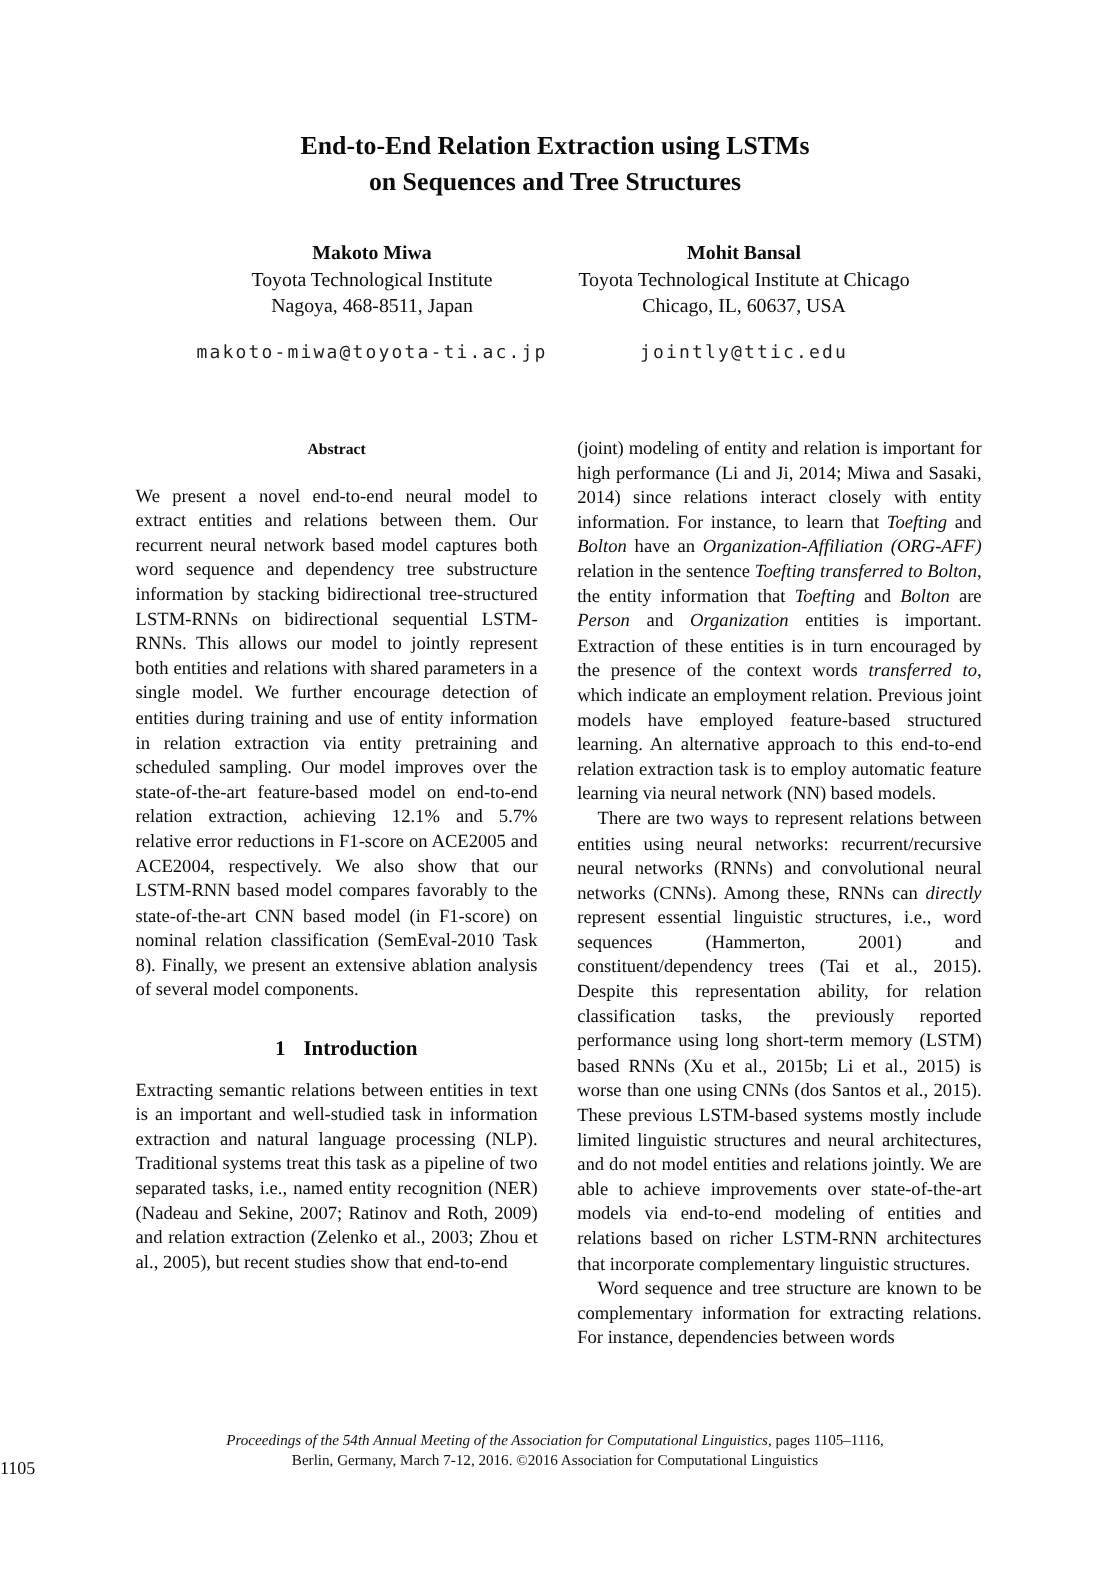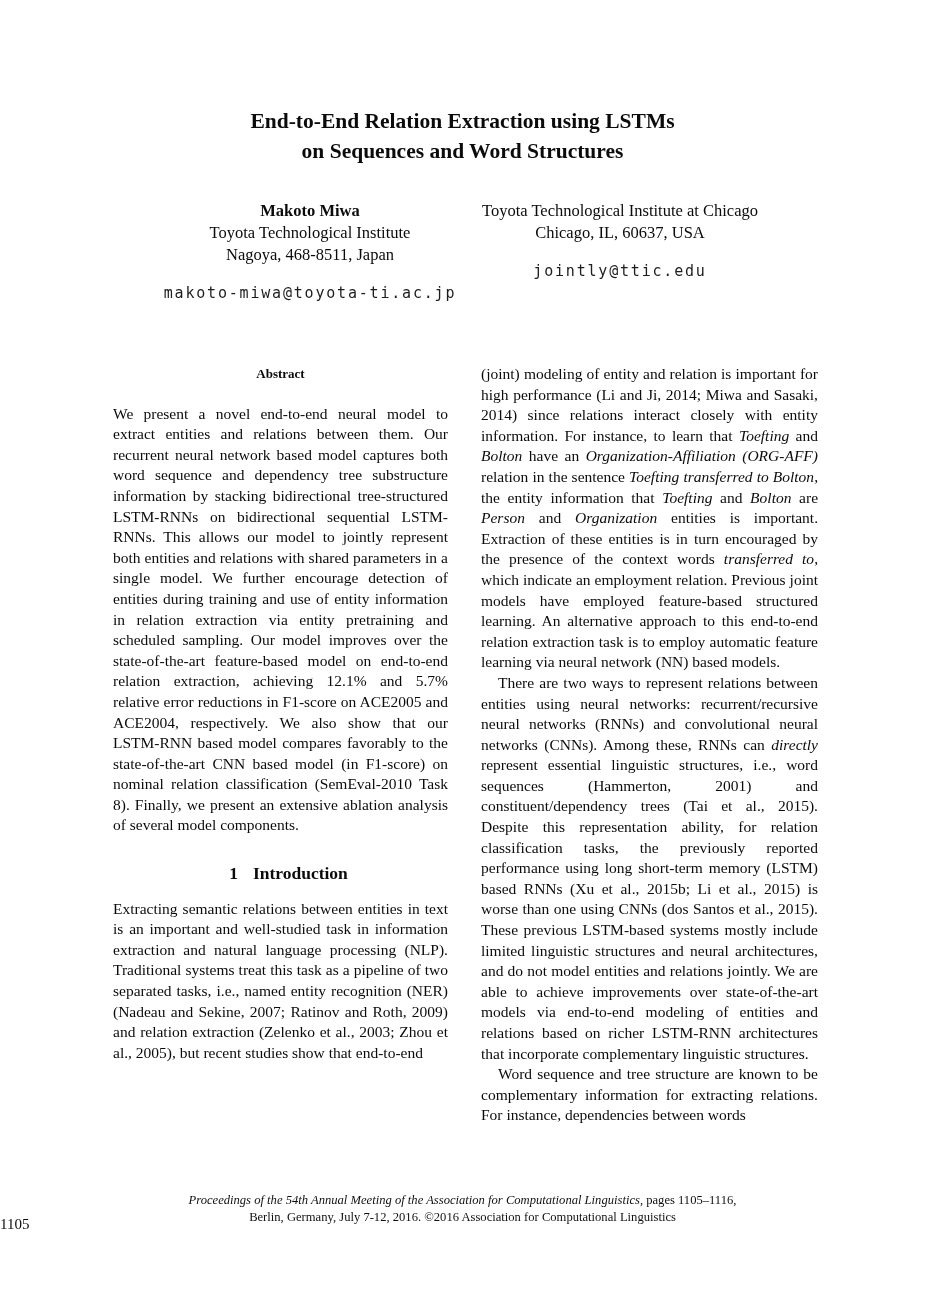--- a/index.html
+++ b/index.html
@@ -80,31 +80,32 @@
     color:#101010;
   }
 </style>
 </head>
 <body>
 
 <div class="page">
 
   <header class="title-block">
     <div class="title-line">End-to-End Relation Extraction using LSTMs</div>
-    <div class="title-line">on Sequences and Word Structures</div>
+    <div class="title-line">on Sequences and Tree Structures</div>
   </header>
 
   <div class="author author-left">
     <div class="author-name">Makoto Miwa</div>
     <div class="author-affil">Toyota Technological Institute</div>
     <div class="author-affil">Nagoya, 468-8511, Japan</div>
     <div class="author-email">makoto-miwa@toyota-ti.ac.jp</div>
   </div>
 
   <div class="author author-right">
+    <div class="author-name">Mohit Bansal</div>
     <div class="author-affil">Toyota Technological Institute at Chicago</div>
     <div class="author-affil">Chicago, IL, 60637, USA</div>
     <div class="author-email">jointly@ttic.edu</div>
   </div>
 
   <section class="col col-left">
     <h2 class="abstract-heading">Abstract</h2>
     <p class="abstract-body body-par">We present a novel end-to-end neural model to extract entities and relations between them. Our recurrent neural network based model captures both word sequence and dependency tree substructure information by stacking bidirectional tree-structured LSTM-RNNs on bidirectional sequential LSTM-RNNs. This allows our model to jointly represent both entities and relations with shared parameters in a single model. We further encourage detection of entities during training and use of entity information in relation extraction via entity pretraining and scheduled sampling. Our model improves over the state-of-the-art feature-based model on end-to-end relation extraction, achieving 12.1% and 5.7% relative error reductions in F1-score on ACE2005 and ACE2004, respectively. We also show that our LSTM-RNN based model compares favorably to the state-of-the-art CNN based model (in F1-score) on nominal relation classification (SemEval-2010 Task 8). Finally, we present an extensive ablation analysis of several model components.</p>
     <h3 class="section-heading">
       <span class="sec-num">1</span><span>Introduction</span>
@@ -115,16 +116,16 @@
   <section class="col col-right">
     <p class="body-par"><span>(joint) modeling of entity and relation is important for high performance (Li and Ji, 2014; Miwa and Sasaki, 2014) since relations interact closely with entity information. For instance, to learn that </span><i>Toefting</i><span> and </span><i>Bolton</i><span> have an </span><i>Organization-Affiliation (ORG-AFF)</i><span> relation in the sentence </span><i>Toefting transferred to Bolton</i><span>, the entity information that </span><i>Toefting</i><span> and </span><i>Bolton</i><span> are </span><i>Person</i><span> and </span><i>Organization</i><span> entities is important. Extraction of these entities is in turn encouraged by the presence of the context words </span><i>transferred to</i><span>, which indicate an employment relation. Previous joint models have employed feature-based structured learning. An alternative approach to this end-to-end relation extraction task is to employ automatic feature learning via neural network (NN) based models.</span></p>
     <p class="body-par indent"><span>There are two ways to represent relations between entities using neural networks: recurrent/recursive neural networks (RNNs) and convolutional neural networks (CNNs). Among these, RNNs can </span><i>directly</i><span> represent essential linguistic structures, i.e., word sequences (Hammerton, 2001) and constituent/dependency trees (Tai et al., 2015). Despite this representation ability, for relation classification tasks, the previously reported performance using long short-term memory (LSTM) based RNNs (Xu et al., 2015b; Li et al., 2015) is worse than one using CNNs (dos Santos et al., 2015). These previous LSTM-based systems mostly include limited linguistic structures and neural architectures, and do not model entities and relations jointly. We are able to achieve improvements over state-of-the-art models via end-to-end modeling of entities and relations based on richer LSTM-RNN architectures that incorporate complementary linguistic structures.</span></p>
     <p class="body-par indent">Word sequence and tree structure are known to be complementary information for extracting relations. For instance, dependencies between words</p>
   </section>
 
   <div class="page-number">1105</div>
 
   <footer class="footer">
     <div class="footer-line"><i>Proceedings of the 54th Annual Meeting of the Association for Computational Linguistics</i><span>, pages 1105–1116,</span></div>
-    <div class="footer-line">Berlin, Germany, July 7-12, 2016. ©2016 Association for Computational Linguistics</div>
+    <div class="footer-line">Berlin, Germany, March 7-12, 2016. ©2016 Association for Computational Linguistics</div>
   </footer>
 
 </div>
 
 </body></html>

